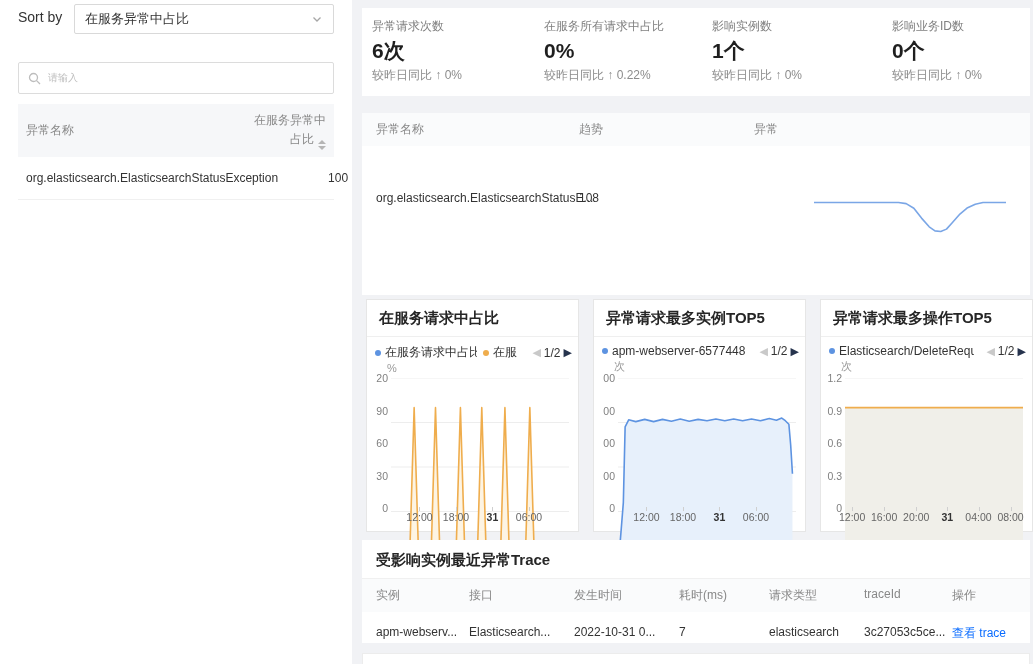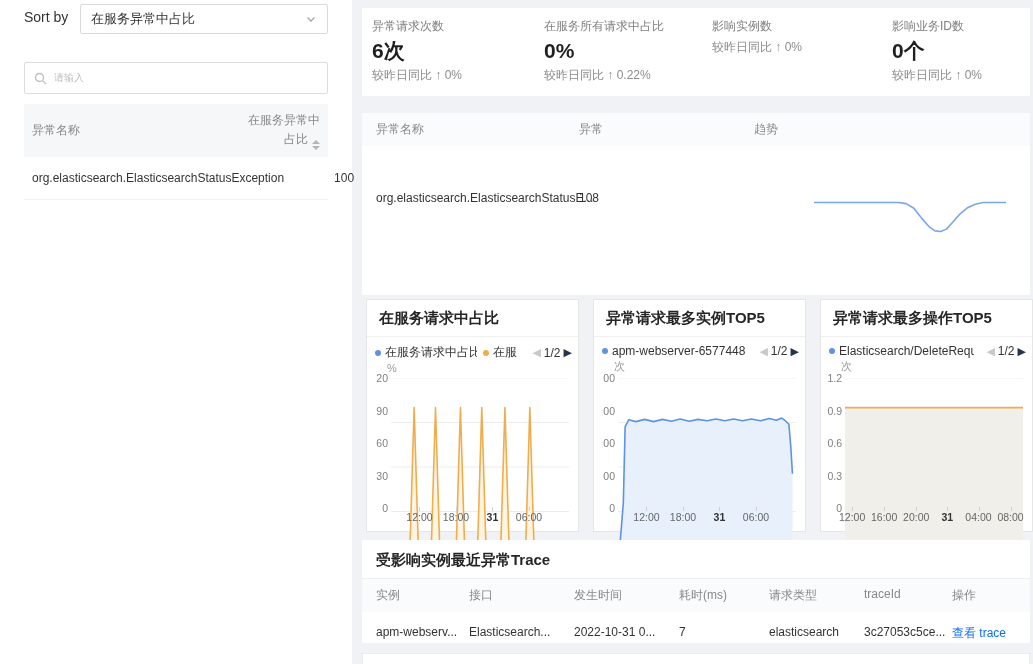--- a/index.html
+++ b/index.html
@@ -3,21 +3,21 @@
 <meta charset="utf-8">
 <style>
   html,body{margin:0;padding:0;}
   body{
     width:1033px;height:664px;position:relative;overflow:hidden;
     background:#f1f2f5;font-family:"Liberation Sans","DejaVu Sans",sans-serif;
     -webkit-font-smoothing:antialiased;color:#333;
   }
   .card{position:absolute;background:#fff;}
   
-  .sidebar{position:absolute;left:0;top:0;width:352px;height:664px;background:#fff;box-sizing:border-box;padding:4px 24px;}
+  .sidebar{position:absolute;left:0;top:0;width:352px;height:664px;background:#fff;box-sizing:border-box;padding:4px 18px;}
   .sort-row{display:flex;gap:10px;}
   .sort-label{width:46px;font-size:14px;color:#333;line-height:1.5;padding-top:3px;}
   .sort-select{flex:1;height:30px;border:1px solid #d9d9d9;border-radius:2px;display:flex;align-items:center;box-sizing:border-box;padding:0 10px;font-size:13px;color:#333;background:#fff;cursor:pointer;gap:12px;}
   .sort-select .sel-text{flex:1;white-space:nowrap;overflow:hidden;}
   .search-box{margin-top:28px;height:32px;border:1px solid #dcdcdc;border-radius:2px;display:flex;align-items:center;box-sizing:border-box;padding:0 9px;background:#fff;}
   .search-box .ph{font-size:10px;color:#bfbfbf;margin-left:7px;}
   .side-table{margin-top:10px;font-size:12px;}
   .side-thead{background:#f6f7f9;display:grid;grid-template-columns:1fr 110px;padding:7px 8px;box-sizing:border-box;color:#888;}
   .side-thead .c1{align-self:center;}
   .side-thead .c2{text-align:right;line-height:1.6;color:#888;}
@@ -118,34 +118,35 @@
       <div class="m-value">6次</div>
       <div class="m-sub">较昨日同比 ↑ 0%</div>
     </div>
     <div class="metric">
       <div class="m-label">在服务所有请求中占比</div>
       <div class="m-value">0%</div>
       <div class="m-sub">较昨日同比 ↑ 0.22%</div>
     </div>
     <div class="metric">
       <div class="m-label">影响实例数</div>
+      <div class="m-value">1个</div>
       <div class="m-sub">较昨日同比 ↑ 0%</div>
     </div>
     <div class="metric">
       <div class="m-label">影响业务ID数</div>
       <div class="m-value">0个</div>
       <div class="m-sub">较昨日同比 ↑ 0%</div>
     </div>
   </div>
 
   <div class="card trend-card">
     <div class="trend-thead">
       <div>异常名称</div>
+      <div>趋势</div>
       <div>异常</div>
-      <div>趋势</div>
     </div>
     <div class="trend-row">
       <div>org.elasticsearch.ElasticsearchStatusE...</div>
       <div>108</div>
       <div></div>
     </div>
     <div class="spark">
         <svg viewBox="0 0 100 100" preserveAspectRatio="none" style="position: absolute; inset: 0px; width: 100%; height: 100%;">
           <polyline points="0.00,18.00 44.00,18.00 48.00,20.00 52.00,28.00 56.00,45.00 60.00,60.00 63.00,67.00 66.00,68.00 69.00,64.00 72.00,53.00 76.00,38.00 80.00,27.00 84.00,21.00 88.00,18.00 100.00,18.00" fill="none" stroke="#7AA6E6" stroke-width="1.6" stroke-linejoin="round" vector-effect="non-scaling-stroke"></polyline>
         </svg>

